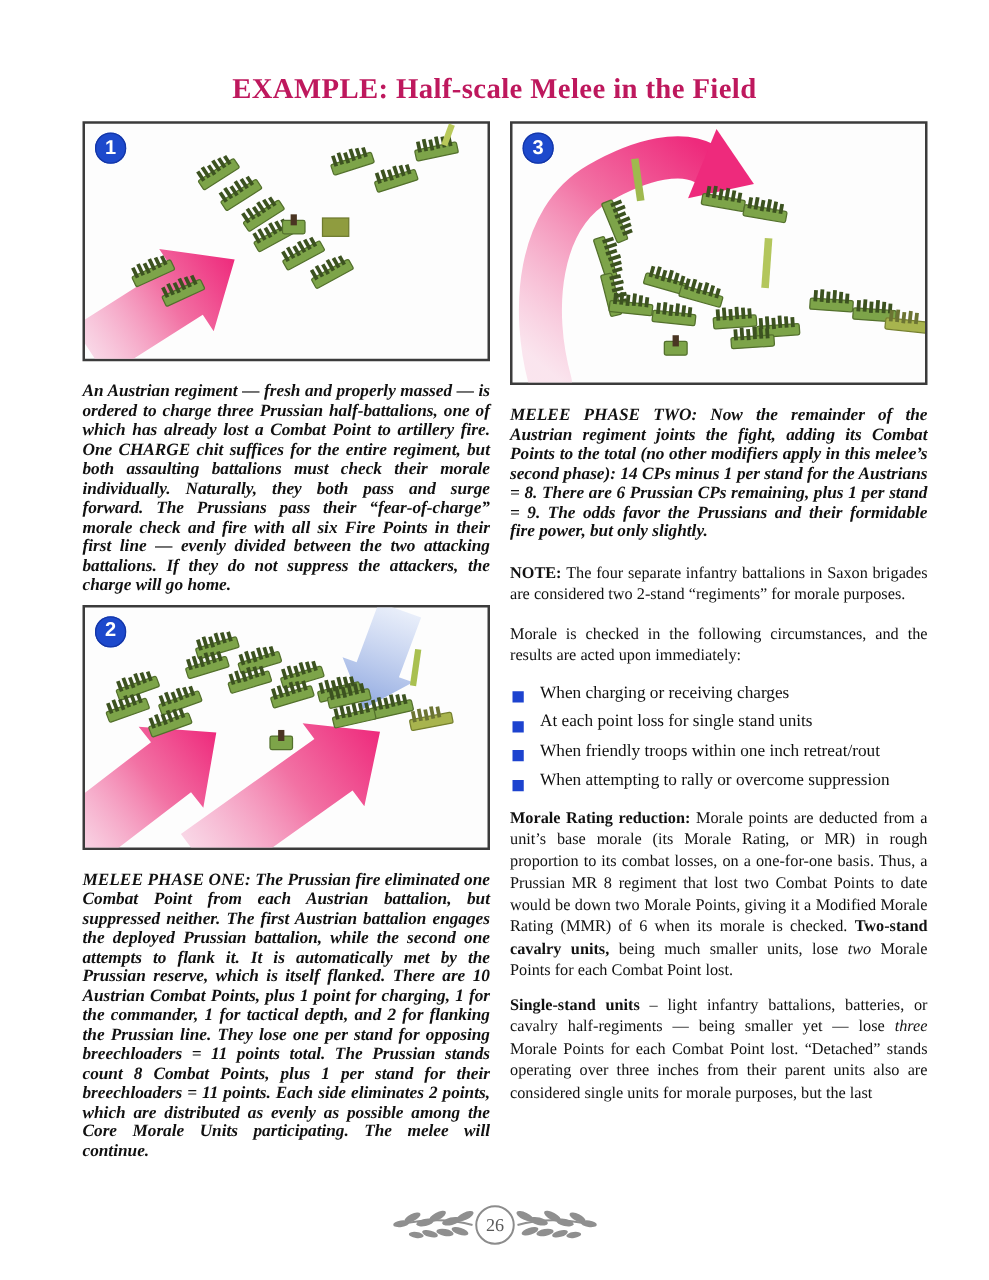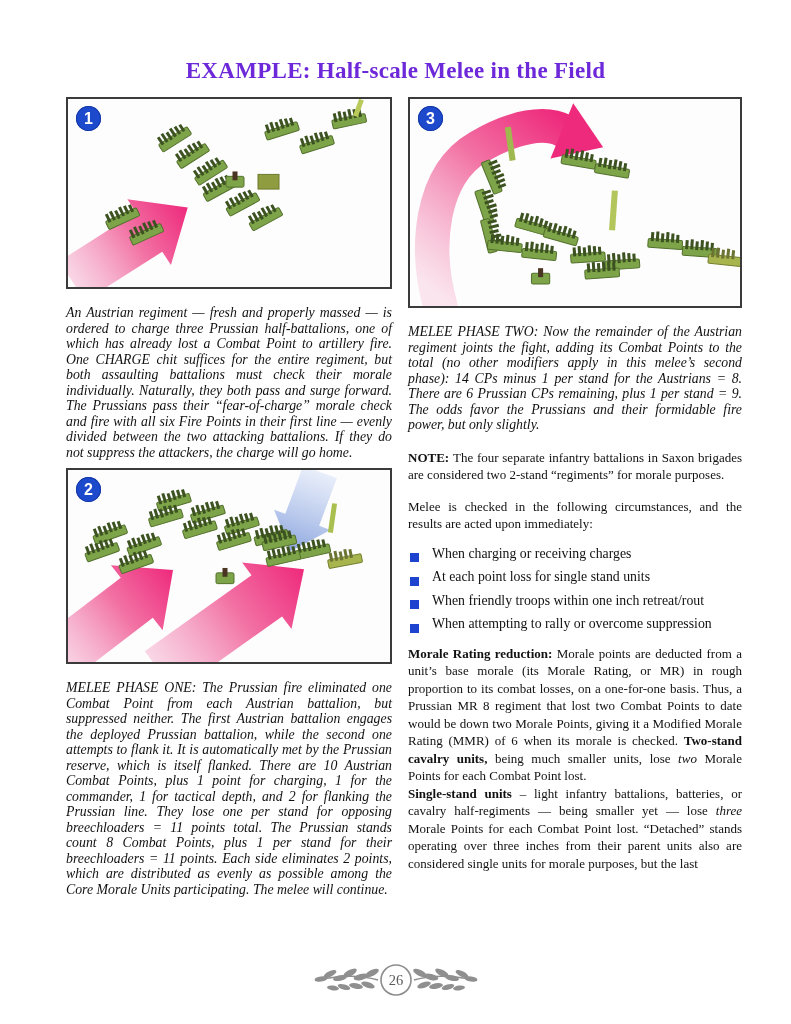--- a/index.html
+++ b/index.html
@@ -2,46 +2,46 @@
 <html><head>
 <meta charset="utf-8">
 <style>
   html,body{margin:0;padding:0;background:#ffffff;}
   .page{
     position:relative;width:791px;height:1024px;background:#ffffff;
     font-family:"Liberation Serif", serif;color:#111;overflow:hidden;
   }
   .title{
     position:absolute;left:0;right:0;top:58px;text-align:center;
-    color:#6d28d9;font-size:23px;font-weight:bold;letter-spacing:.3px;
+    color:#be185d;font-size:23px;font-weight:bold;letter-spacing:.3px;
   }
   .col-left{position:absolute;left:66px;top:97px;width:326px;}
   .col-right{position:absolute;left:408px;top:97px;width:334px;}
   .photo-panel{
     position:relative;box-sizing:border-box;border:2px solid #3b3b3b;
     background:#fdfdfd;width:100%;
   }
   .photo-panel svg{display:block;width:100%;height:100%;}
   .p1{height:192px;margin-bottom:8px;}
   .p2{height:196px;margin-bottom:9px;}
   .p3{height:211px;margin-bottom:8px;}
   .badge{
     position:absolute;top:7px;left:8px;width:25px;height:25px;border-radius:50%;
     background:#1d49cc;color:#fff;display:flex;align-items:center;justify-content:center;
     font-family:"Liberation Sans", sans-serif;font-size:16px;font-weight:bold;line-height:1;
     box-shadow:inset 0 0 0 1px #1436a6;
   }
   .caption{
-    font-weight:normal;font-style:italic;font-size:13.8px;line-height:15.5px;
+    font-weight:bold;font-style:italic;font-size:13.8px;line-height:15.5px;
     text-align:justify;margin:16px 0 8px 0;
   }
   .body-par{
     font-size:13px;line-height:17.5px;text-align:justify;margin:0;
   }
-  .mt16{margin-top:16px;}.mt14{margin-top:14px;}.mt12{margin-top:12px;}.mt10{}
+  .mt16{margin-top:16px;}.mt14{margin-top:14px;}.mt12{margin-top:12px;}.mt10{margin-top:10px;}
   .bold{font-weight:bold;}
   .ital{font-style:italic;}
   .bullets{margin-top:12px;}
   .bullet-row{display:flex;align-items:flex-end;margin-bottom:6px;font-size:13.8px;line-height:17.5px;}
   .bullet-sq{
     flex:0 0 auto;width:9px;height:9px;background:#1d43cf;margin:4px 13px 0 2px;
   }
   .footer{position:absolute;left:0;right:0;top:958px;display:flex;justify-content:center;}
   .footer svg{display:block;}
 </style>
@@ -199,21 +199,21 @@
           <use href="#stC" transform="translate(120,170)"></use>
         </g>
       </svg>
       <div class="badge">3</div>
     </div>
 
     <p class="caption">MELEE PHASE TWO: Now the remainder of the Austrian regiment joints the fight, adding its Combat Points to the total (no other modifiers apply in this melee’s second phase): 14 CPs minus 1 per stand for the Austrians = 8. There are 6 Prussian CPs remaining, plus 1 per stand = 9. The odds favor the Prussians and their formidable fire power, but only slightly.</p>
 
     <p class="body-par mt16"><span class="bold">NOTE: </span><span>The four separate infantry battalions in Saxon brigades are considered two 2-stand “regiments” for morale purposes.</span></p>
 
-    <p class="body-par mt14">Melee is checked in the following circumstances, and the results are acted upon immediately:</p>
+    <p class="body-par mt14">Morale is checked in the following circumstances, and the results are acted upon immediately:</p>
 
     <div class="bullets">
       <div class="bullet-row">
           <span class="bullet-sq"></span>
           <span>When charging or receiving charges</span>
         </div>
       <div class="bullet-row">
           <span class="bullet-sq"></span>
           <span>At each point loss for single stand units</span>
         </div>

